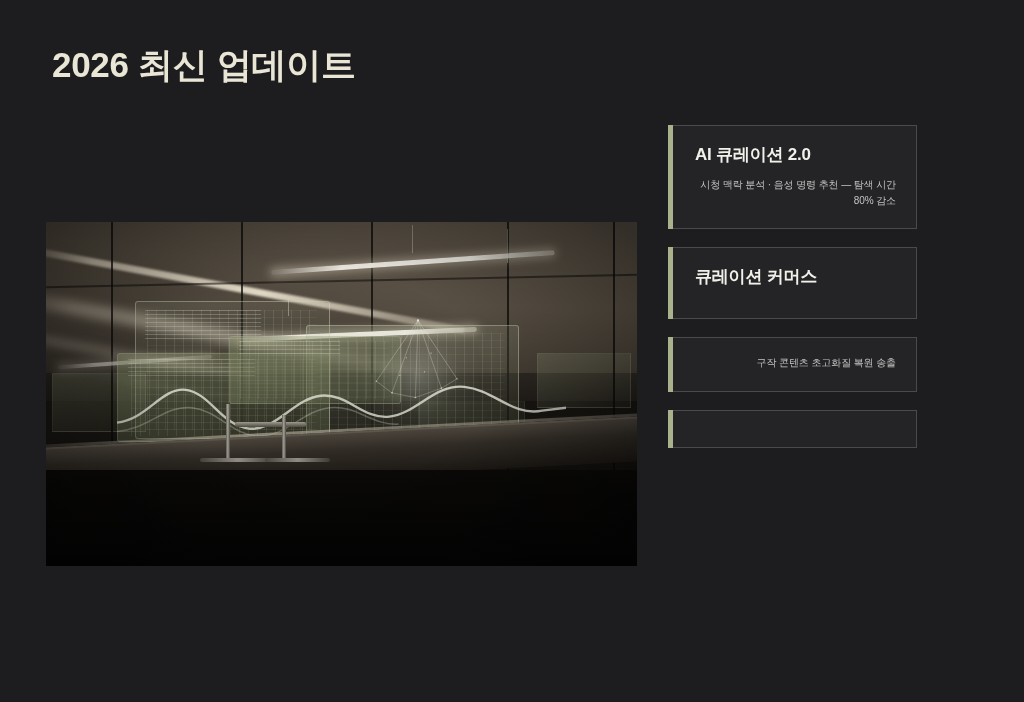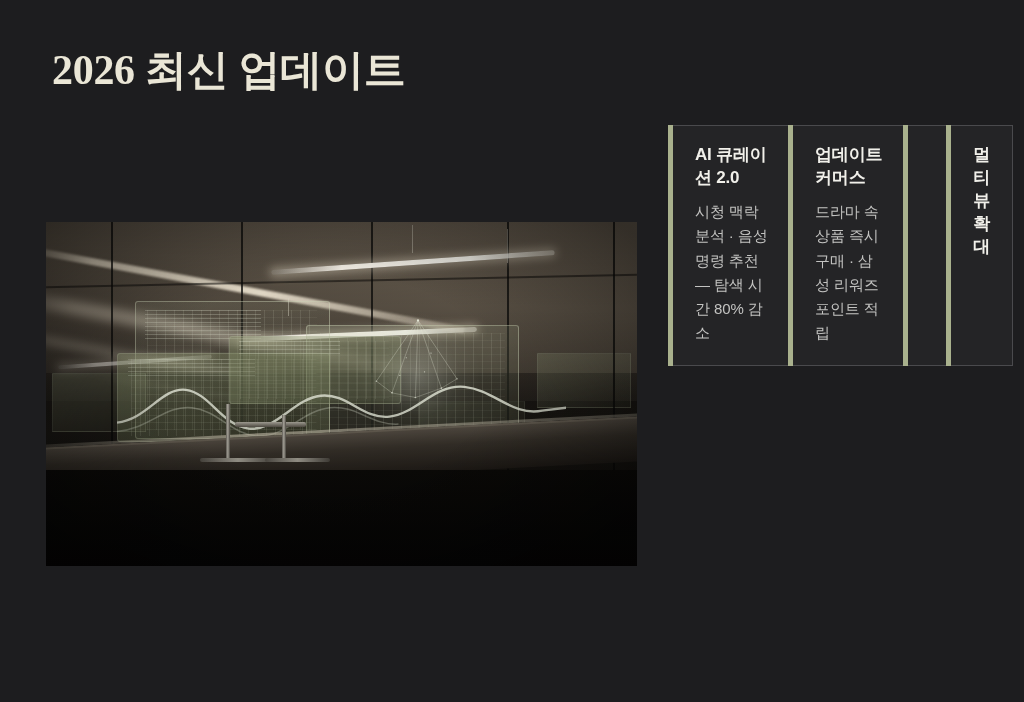--- a/index.html
+++ b/index.html
@@ -14,26 +14,25 @@
     background: #1d1d1f;
     font-family: "Liberation Sans", "DejaVu Sans", sans-serif;
     position: relative;
   }
 
   
   .page-title {
     position: absolute;
     left: 52px;
     top: 42px;
-    font-size: 42px;
+    font-size: 35px;
     font-weight: bold;
     letter-spacing: -0.3px;
     color: #eae6d6;
     white-space: nowrap;
-    font-family: Liberation Serif, serif;
   }
 
   
   .photo-frame {
     position: absolute;
     left: 46px;
     top: 222px;
     width: 591px;
     height: 344px;
     overflow: hidden;
@@ -238,22 +237,24 @@
     background:
       radial-gradient(ellipse at 48% 45%, rgba(0,0,0,0) 38%, rgba(0,0,0,0.45) 88%),
       linear-gradient(180deg, rgba(0,0,0,0.15) 0%, rgba(0,0,0,0) 25%, rgba(0,0,0,0.35) 100%);
   }
 
   
   .cards {
     position: absolute;
     left: 673px;
     top: 125px;
-    width: 340px;
+    width: 244px;
     display: flex;
+    flex-direction: column;
+    gap: 18px;
   }
 
   .card {
     position: relative;
     background: #242426;
     border: 1px solid #4a4a4d;
     border-left: none;
     padding: 17px 20px 19px 22px;
   }
 
@@ -268,24 +269,25 @@
 
   .card-title {
     font-size: 17px;
     font-weight: bold;
     color: #f1f0ea;
     letter-spacing: -0.2px;
     margin-bottom: 11px;
   }
 
   .card-body {
-    font-size: 15px;
+    font-size: 10px;
     line-height: 1.62;
     color: #c3c3c1;
     letter-spacing: -0.1px;
+    text-align: right;
   }
 </style>
 </head>
 <body>
 
 <h1 class="page-title">2026 최신 업데이트</h1>
 
 <div class="photo-frame">
   <div class="photo-scene">
 
@@ -376,26 +378,25 @@
 <div class="cards">
 
   <div class="card">
     <span class="card-accent"></span>
     <div class="card-title">AI 큐레이션 2.0</div>
     <div class="card-body">시청 맥락 분석 · 음성 명령 추천 — 탐색 시간 80% 감소</div>
   </div>
 
   <div class="card">
     <span class="card-accent"></span>
-    <div class="card-title">업데이트 커머스</div>
-    <div class="card-body">드라마 속 상품 즉시 구매 · 삼성 리워즈 포인트 적립</div>
+    <div class="card-title">큐레이션 커머스</div>
+  </div>
+
+  <div class="card">
+    <span class="card-accent"></span>
+    <div class="card-body">구작 콘텐츠 초고화질 복원 송출</div>
   </div>
 
   <div class="card">
     <span class="card-accent"></span>
   </div>
 
-  <div class="card">
-    <span class="card-accent"></span>
-    <div class="card-title">멀티뷰 확대</div>
-  </div>
-
 </div>
 
 </body></html>

